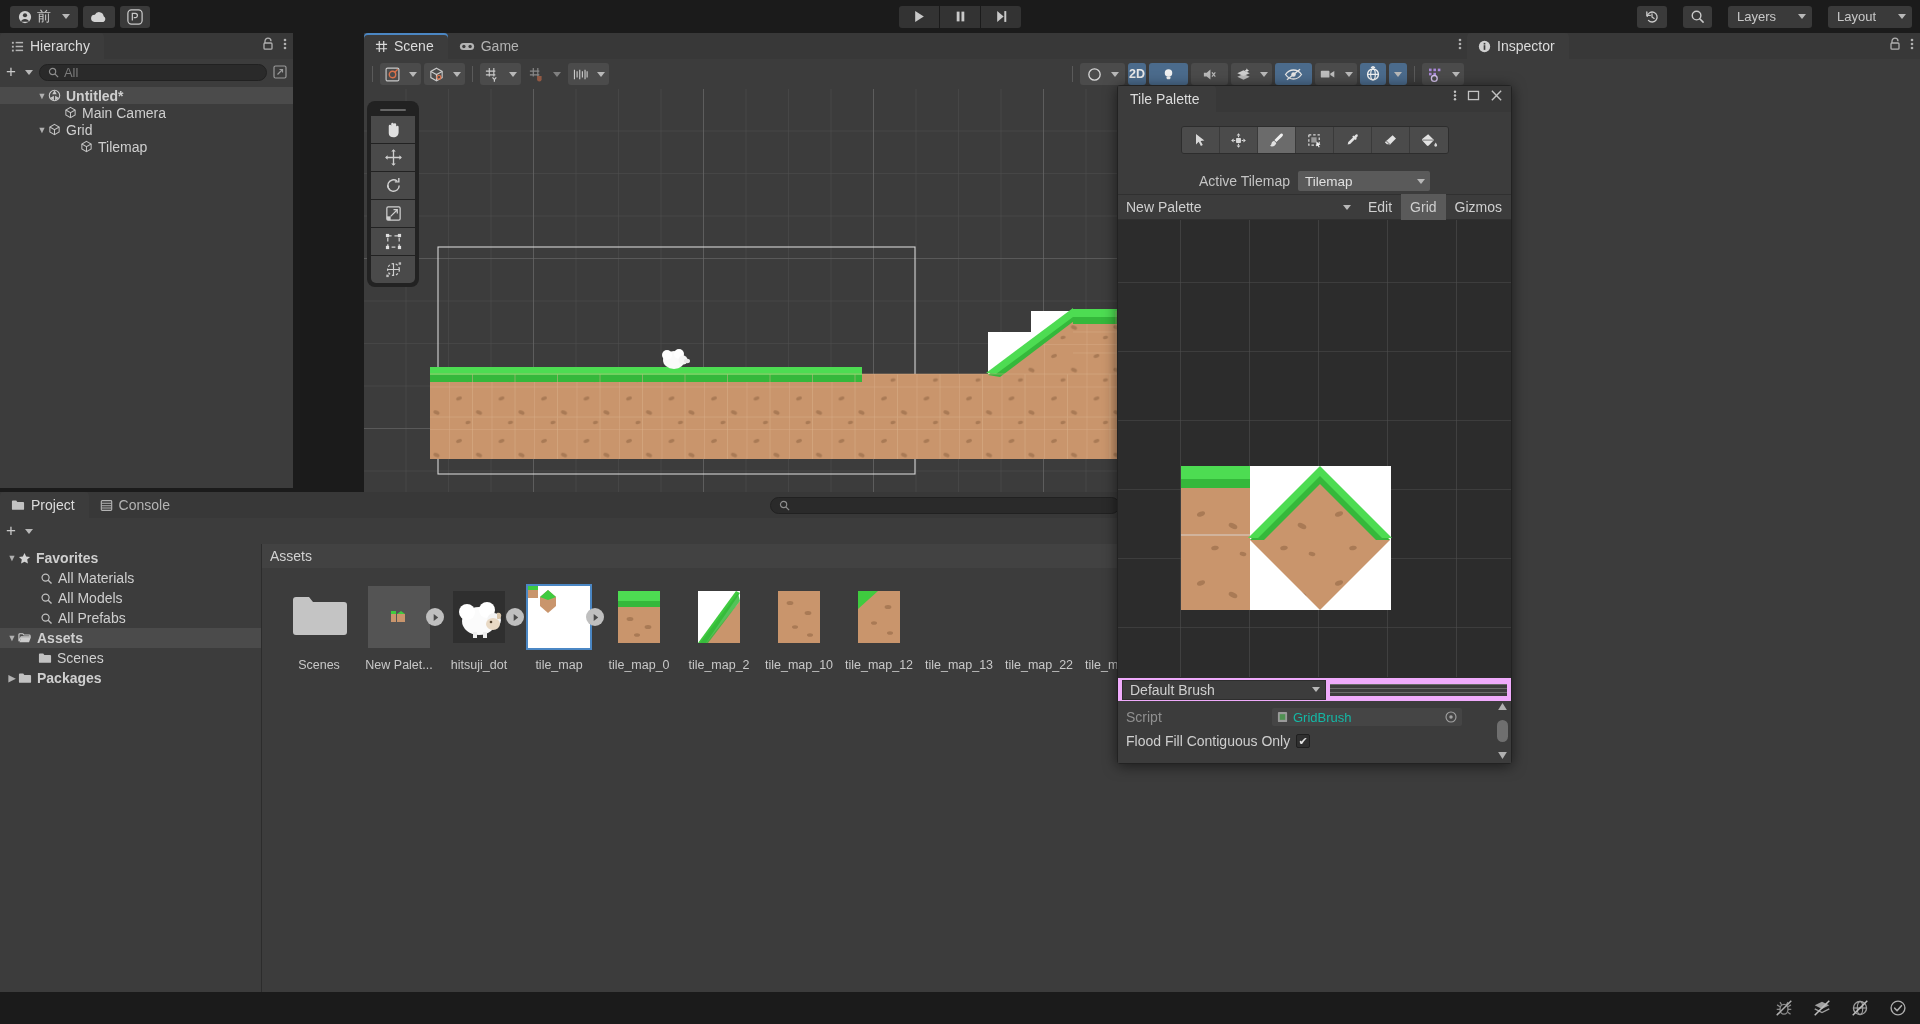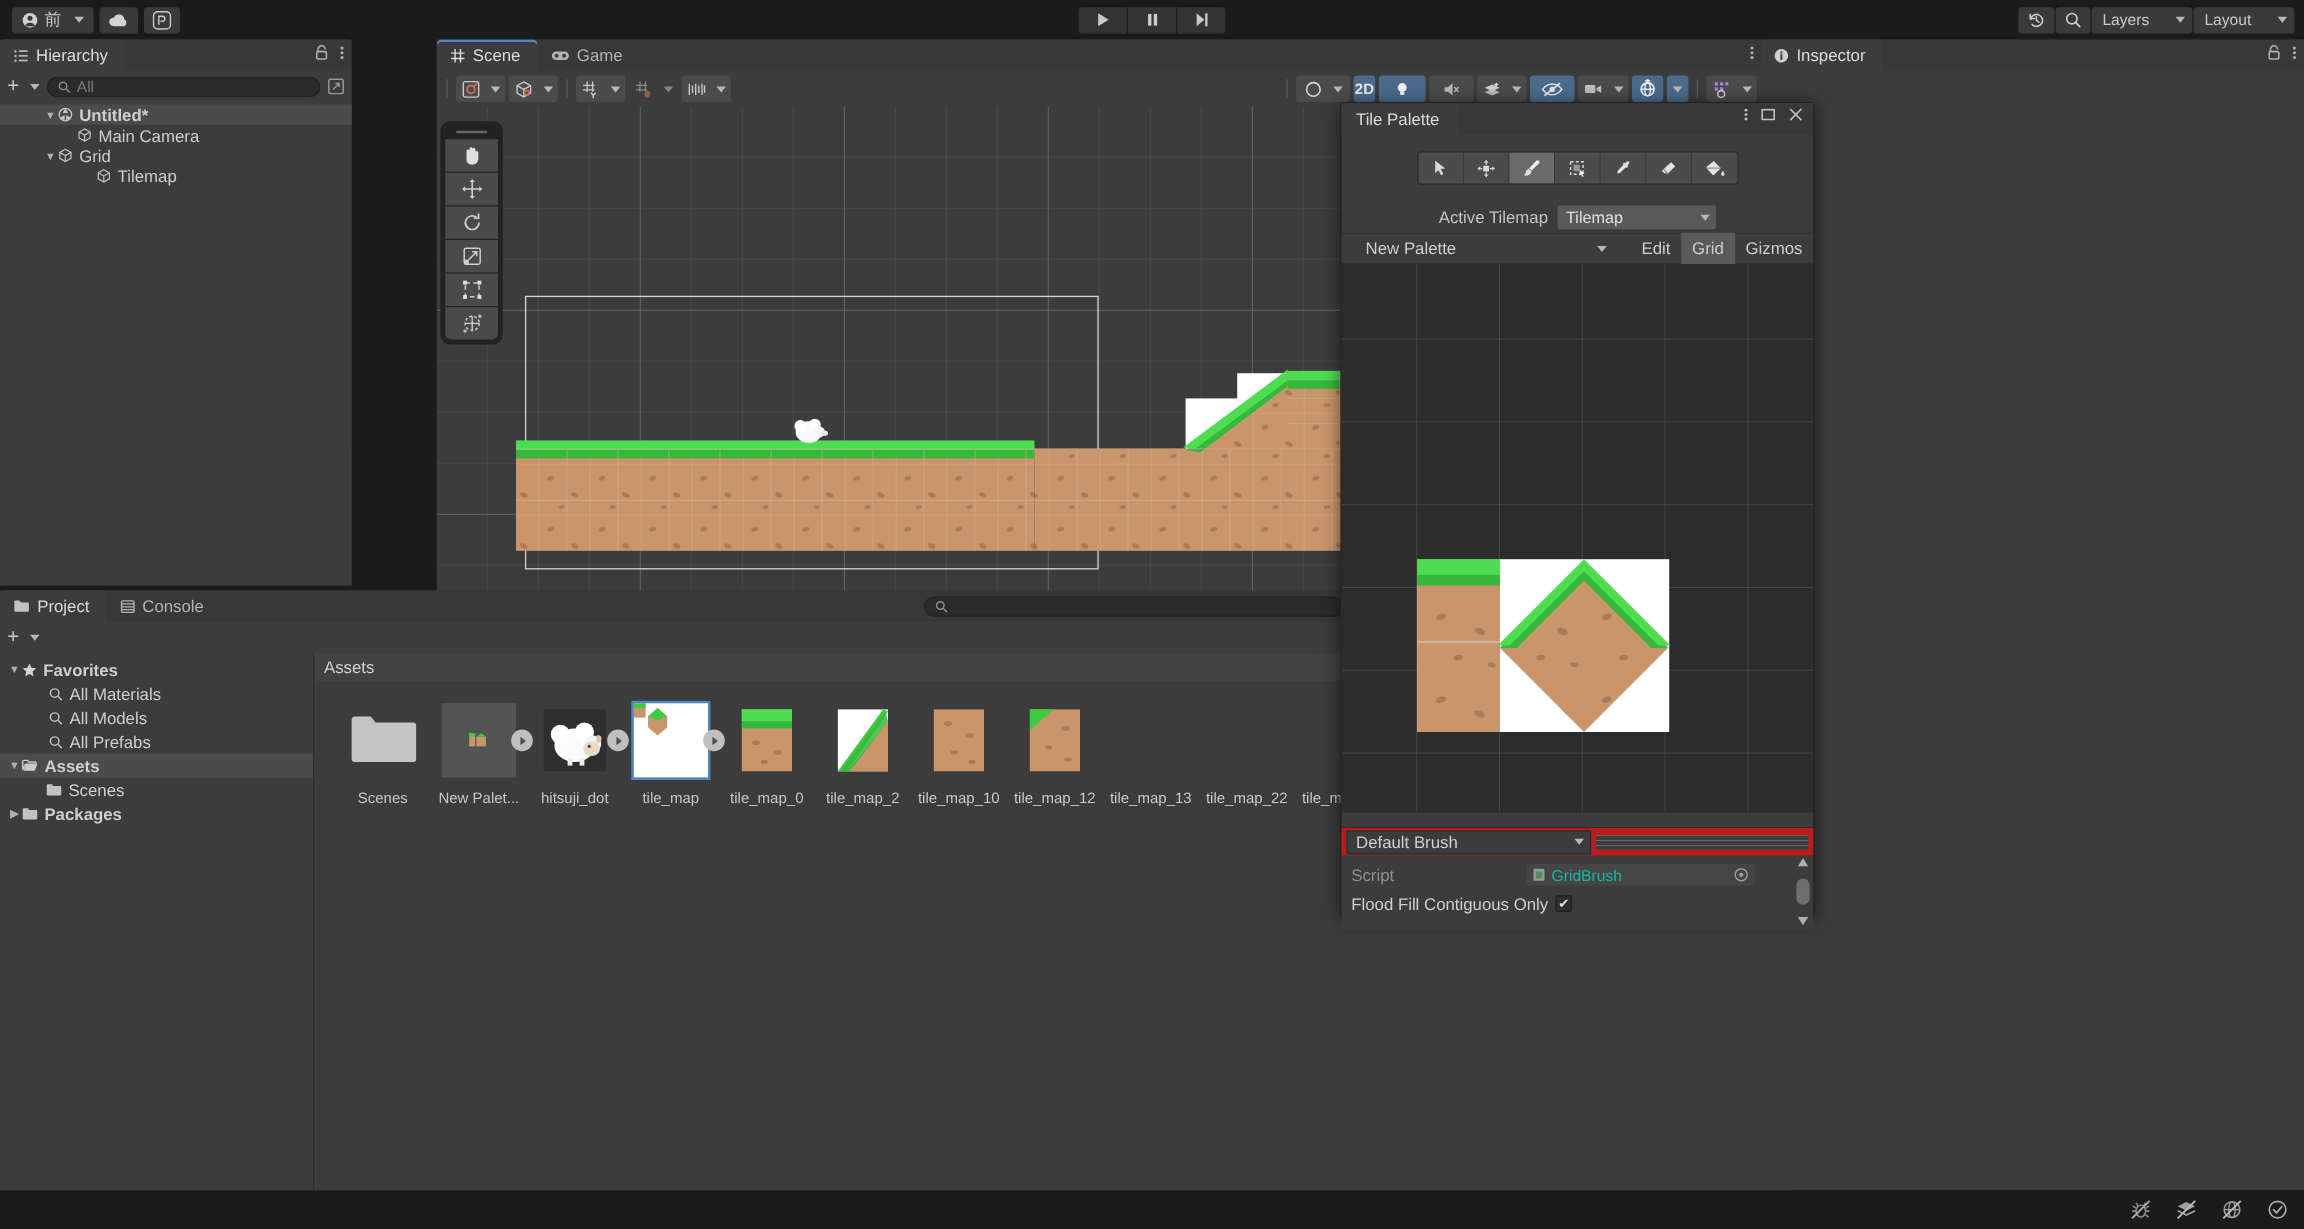--- a/index.html
+++ b/index.html
@@ -29,21 +29,21 @@
     position: absolute; left: 50%; transform: translateX(-50%);
     display: flex; gap: 1px;
   }
   .play-btn {
     width: 40px; height: 22px; background: #333333;
     display: flex; align-items: center; justify-content: center;
   }
   .play-btn:first-child { border-radius: 3px 0 0 3px; }
   .play-btn:last-child { border-radius: 0 3px 3px 0; }
   .tb-right {
-    position: absolute; right: 8px; display: flex; align-items: center; gap: 1px;
+    position: absolute; right: 8px; display: flex; align-items: center; gap: 16px;
   }
   .tb-right .tb-btn { background: #3a3a3a; height: 22px; }
   .dropbtn {
     background: #3a3a3a; border-radius: 3px; height: 22px;
     display: flex; align-items: center; justify-content: space-between;
     padding: 0 6px 0 9px; min-width: 84px; font-size: 13px; color: #c9c9c9;
   }
   .caret { width: 0; height: 0; border-left: 4px solid transparent;
     border-right: 4px solid transparent; border-top: 5px solid #b8b8b8;
     margin-left: 6px; }
@@ -182,27 +182,27 @@
   .tp-tool:last-child { border-right: none; }
   .tp-tool.active { background: #6b6b6b; }
   .tp-active-row { display: flex; align-items: center; justify-content: center;
     gap: 8px; height: 26px; font-size: 14px; color: #c4c4c4; }
   .tp-dd { width: 132px; height: 20px; background: #5a5a5a; border-radius: 2px;
     display: flex; align-items: center; justify-content: space-between;
     padding: 0 5px 0 7px; font-size: 13.5px; color: #e0e0e0; }
   .tp-palrow { height: 26px; background: #3c3c3c; display: flex; align-items: center;
     border-top: 1px solid #303030; border-bottom: 1px solid #303030; }
   .tp-palsel { flex: 1; display: flex; align-items: center; justify-content: space-between;
-    padding: 0 20px; font-size: 14px; color: #cfcfcf; }
+    padding: 0 8px; font-size: 14px; color: #cfcfcf; }
   .tp-segbtn { padding: 0 9px; height: 26px; display: flex; align-items: center;
     font-size: 14px; color: #cfcfcf; }
   .tp-segbtn.on { background: #5a5a5a; }
   .tp-canvas { position: relative; height: 457px; background: #2c2c2c; overflow: hidden; }
-  .tp-brushrow { height: 24px; display: flex; align-items: center; background: #b91c1c;
-    border-top: 1px solid #2d2d2d; margin-top: 12px; }
+  .tp-brushrow { height: 24px; display: flex; align-items: center; background: #f0abfc;
+    border-top: 1px solid #2d2d2d; }
   .tp-brushsel { width: 204px; height: 20px; margin-left: 4px; background: #3c3c3c;
     border: 1px solid #2d2d2d; display: flex; align-items: center;
     justify-content: space-between; padding: 0 5px 0 7px; font-size: 14px; color: #cfcfcf; }
   .tp-brushbar { flex: 1; margin: 0 4px; height: 12px;
     background: repeating-linear-gradient(to bottom, #6a6a6a 0 1px, #3c3c3c 1px 4px); }
   .tp-props { height: 62px; background: #3c3c3c; position: relative; padding: 4px 0 0 4px; }
   .prow { height: 24px; display: flex; align-items: center; font-size: 14px; }
   .plabel { width: 150px; color: #909090; padding-left: 4px; }
   .pfield { width: 190px; height: 18px; background: #454545; border-radius: 2px;
     display: flex; align-items: center; gap: 5px; padding: 0 5px; color: #14b8a6; font-size: 13px; }

